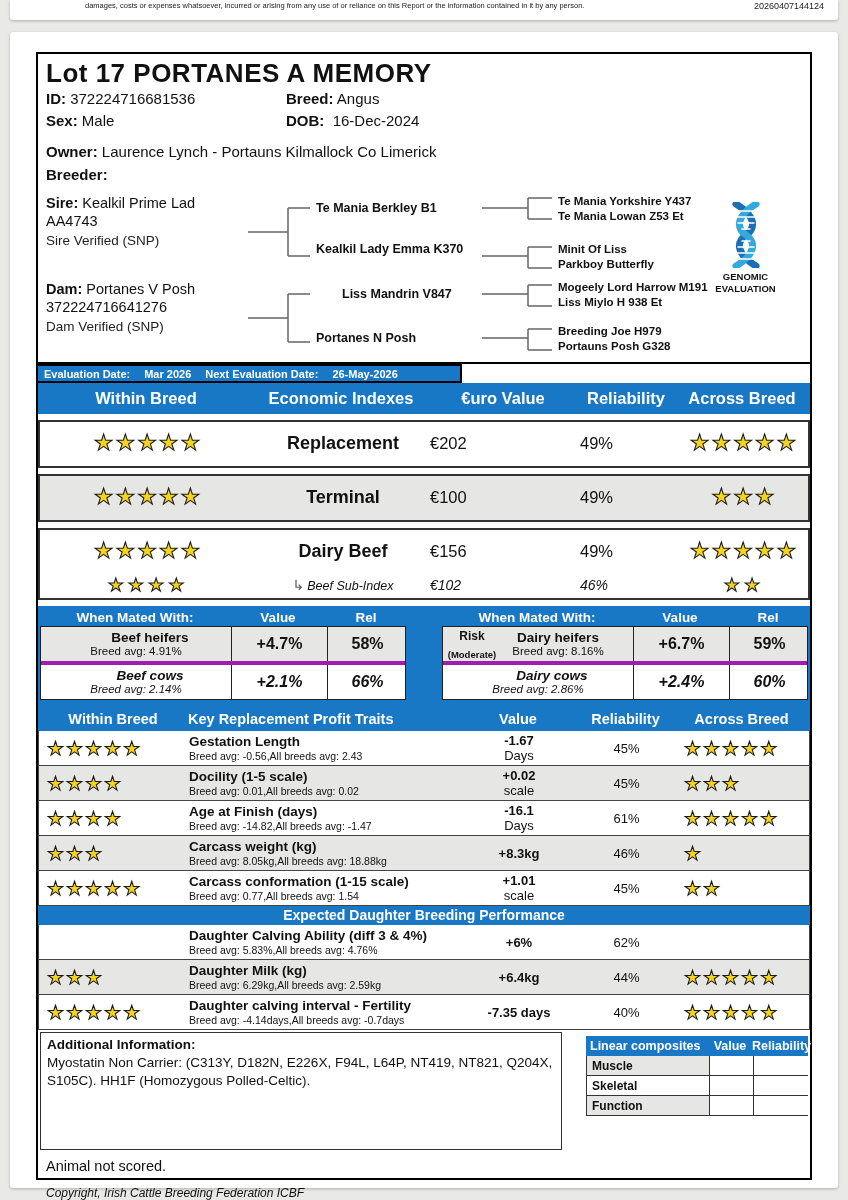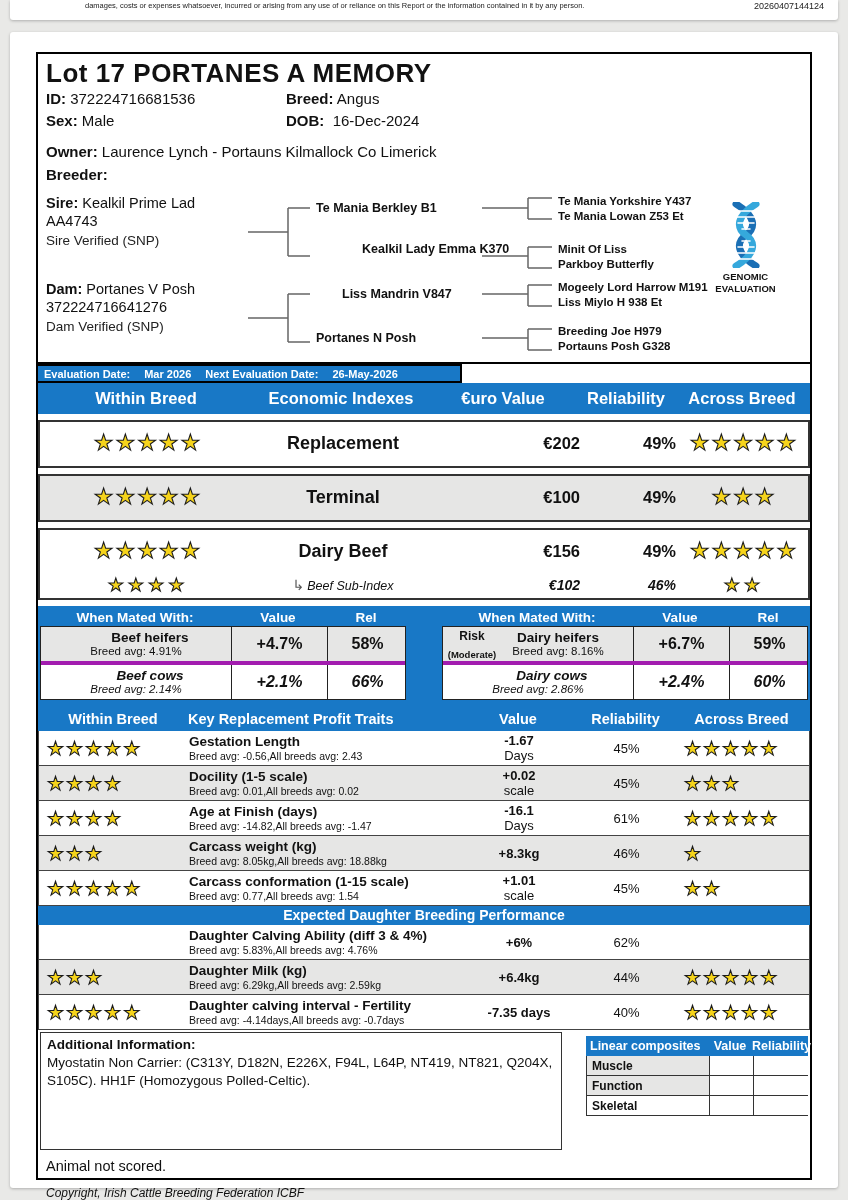--- a/index.html
+++ b/index.html
@@ -51,21 +51,21 @@
     color:#fff;font-size:11px;font-weight:bold;
     display:flex;align-items:center;height:19px;padding-left:6px;gap:14px;
   }
   .evalbar .v{font-weight:bold;}
   
   .econ-grid{display:grid;grid-template-columns:216px 174px 150px 96px 136px;align-items:center;}
   .econ-head{color:#fff;font-weight:bold;font-size:16.5px;height:31px;}
   .econ-head div{text-align:center;}
   .econ-row{border:2px solid #333;margin:6px 0;min-height:44px;}
   .econ-row .nm{text-align:center;font-weight:bold;font-size:18px;}
-  .econ-row .val,.econ-row .rel{text-align:right;font-weight:bold;font-size:16.5px;}
+  .econ-row .val,.econ-row .rel{text-align:left;font-weight:normal;font-size:16.5px;}
   .stars{color:#f6d41b;-webkit-text-stroke:1.1px #1a1a1a;letter-spacing:2px;white-space:nowrap;}
   .st-c{text-align:center;}
   .econ-main{min-height:42px;}
   .econ-sub{min-height:26px;}
   .econ-sub .nm{font-weight:normal;font-style:italic;font-size:12.5px;}
   .econ-sub .val,.econ-sub .rel{font-style:italic;font-size:14px;}
   .subarrow{font-style:normal;color:#555;font-size:14px;margin-right:3px;}
   
   .mated{display:flex;justify-content:space-between;padding:2px 2px 6px 2px;}
   .mhalf{width:366px;}
@@ -154,21 +154,21 @@
           <div><span class="lbl">Sire:</span> <span>Kealkil Prime Lad</span></div>
           <div>AA4743</div>
           <div class="ped-ver">Sire Verified (SNP)</div>
         </div>
         <div class="ped-abs ped-left" style="top:88px;">
           <div><span class="lbl">Dam:</span> <span>Portanes V Posh</span></div>
           <div>372224716641276</div>
           <div class="ped-ver">Dam Verified (SNP)</div>
         </div>
         <div class="ped-abs gp" style="top:9px;">Te Mania Berkley B1</div>
-        <div class="ped-abs gp" style="top:50px;margin-left:46px;">Kealkil Lady Emma K370</div>
+        <div class="ped-abs gp" style="top:50px;">Kealkil Lady Emma K370</div>
         <div class="ped-abs gp" style="top:95px;margin-left:26px;">Liss Mandrin V847</div>
         <div class="ped-abs gp" style="top:139px;">Portanes N Posh</div>
         <div class="ped-abs ggp" style="top:2px;">
           <div>Te Mania Yorkshire Y437</div>
             <div>Te Mania Lowan Z53 Et</div>
         </div>
         <div class="ped-abs ggp" style="top:50px;">
           <div>Minit Of Liss</div>
             <div>Parkboy Butterfly</div>
         </div>
@@ -425,30 +425,30 @@
             <div class="c0">Linear composites</div>
             <div class="c">Value</div>
             <div class="c">Reliability</div>
           </div>
           <div id="linear-rows">
               <div class="lin-grid lin-row shaded">
                 <div class="n">Muscle</div>
                 <div class="cell"></div>
                 <div class="cell"></div>
               </div>
+              <div class="lin-grid lin-row">
+                <div class="n">Skeletal</div>
+                <div class="cell"></div>
+                <div class="cell"></div>
+              </div>
               <div class="lin-grid lin-row shaded">
                 <div class="n">Function</div>
                 <div class="cell"></div>
                 <div class="cell"></div>
               </div>
-              <div class="lin-grid lin-row">
-                <div class="n">Skeletal</div>
-                <div class="cell"></div>
-                <div class="cell"></div>
-              </div>
             </div>
         </div>
       </div>
 
       <div class="notscored">Animal not scored.</div>
     </div>
 
     <div class="copyright">Copyright, Irish Cattle Breeding Federation ICBF</div>
 
   </div>

